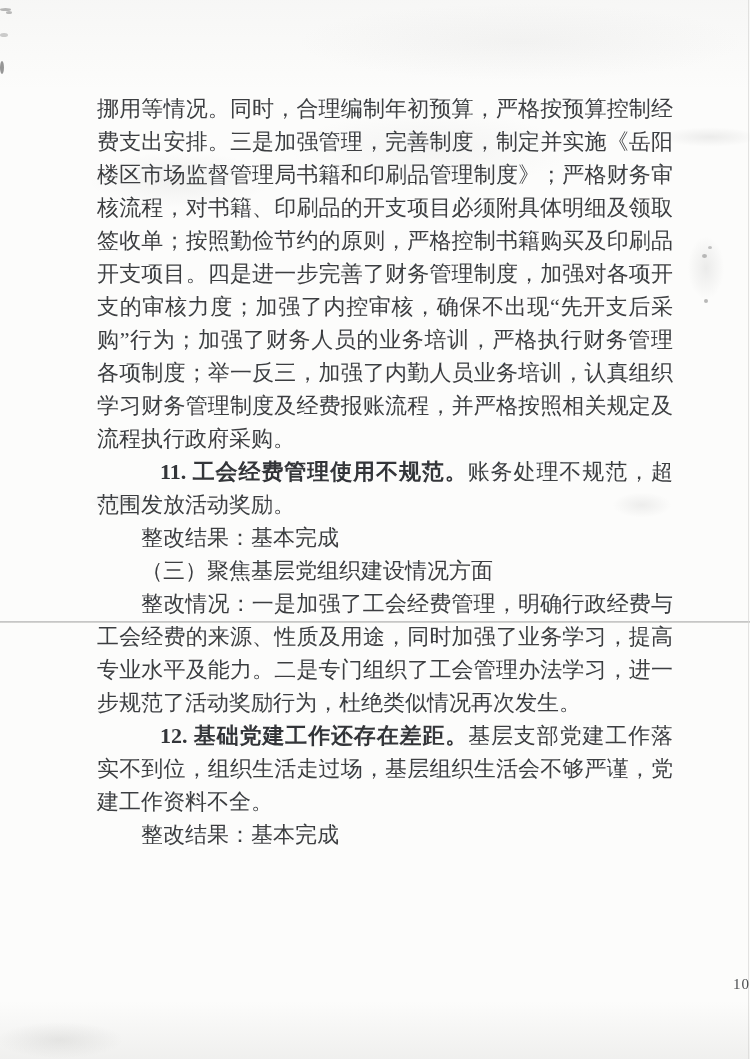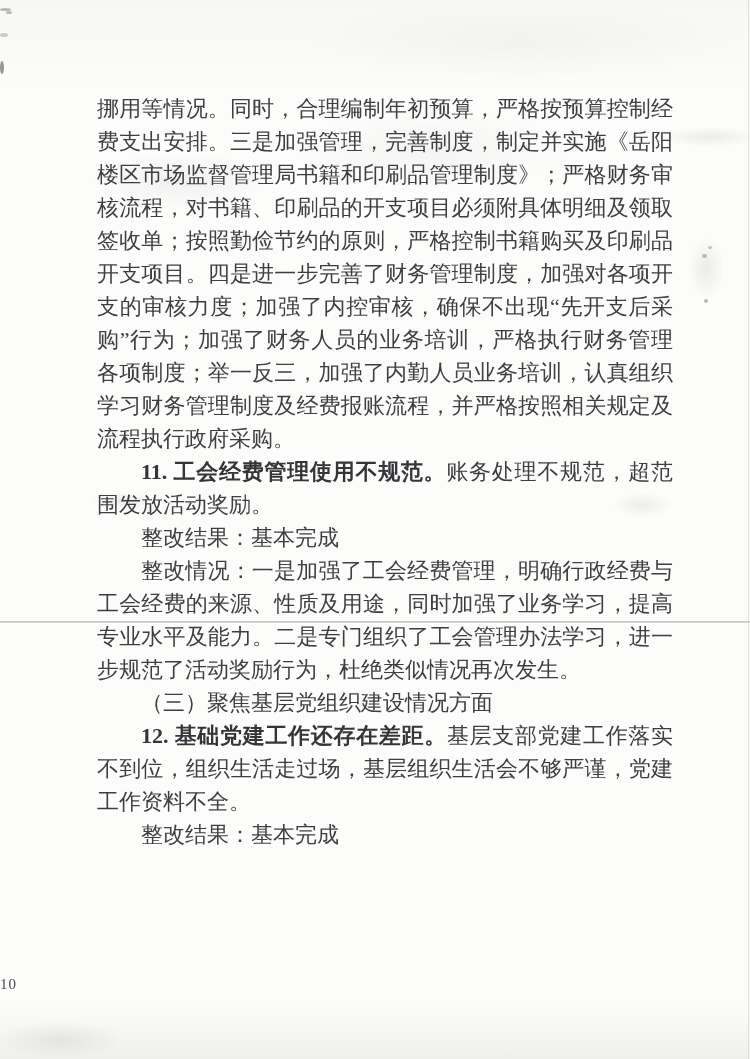--- a/index.html
+++ b/index.html
@@ -32,41 +32,41 @@
   .content {
     position: absolute;
     left: 97px; top: 92px; width: 576px;
     color: var(--ink, #3c3e41);
     font-size: 22px;
     line-height: 33px;
     text-align: justify;
   }
   .para { margin: 0; text-indent: 44px; }
   .para.no-indent { text-indent: 0; }
-  .lead { font-weight: bold; color: #333539; }
+  .lead { font-weight: bold; color: #333539; margin-left: 19px; }
   .scan-line {
     position: absolute; left: 0; top: 621px; width: 750px; height: 2px;
     background: linear-gradient(to bottom, var(--line, #b9b9b9), #d6d6d4);
     opacity: .9;
   }
   .edge-line-right {
     position: absolute; top: 0; right: 1px; width: 1px; height: 1059px;
     background: #d7d7d5; opacity: .7;
   }
   .speck { position: absolute; border-radius: 50%; }
   .sp1 { left: 0;   top: 8px;   width: 11px; height: 3px;  background: #9a9a9a; opacity:.7; }
   .sp2 { left: 0;   top: 33px;  width: 8px;  height: 4px;  background: #ababab; opacity:.6; }
   .sp3 { left: 0;   top: 61px;  width: 4px;  height: 13px; background: #7d7d7d; opacity:.8; }
   .sp4 { left: 6px; top: 11px;  width: 6px;  height: 3px;  background: #909090; opacity:.6; }
   .sp5 { left: 702px; top: 254px; width: 5px; height: 4px; background: #8f8f8f; opacity:.6; }
   .sp6 { left: 708px; top: 246px; width: 4px; height: 3px; background: #9c9c9c; opacity:.6; }
   .sp7 { left: 704px; top: 299px; width: 4px; height: 4px; background: #8a8a8a; opacity:.6; }
   .footer {
     position: absolute; left: 0; top: 976px; width: 750px;
-    text-align: left;
+    text-align: right;
     font-size: 15px; letter-spacing: 1px;
     color: #4b4d4f;
   }
 </style>
 </head>
 <body>
 
 <div class="page">
 
   <div class="texture"></div>
@@ -75,24 +75,24 @@
     <p class="para no-indent">
       <span>挪用等情况。同时，合理编制年初预算，严格按预算控制经费支出安排。三是加强管理，完善制度，制定并实施《岳阳楼区市场监督管理局书籍和印刷品管理制度》；严格财务审核流程，对书籍、印刷品的开支项目必须附具体明细及领取签收单；按照勤俭节约的原则，严格控制书籍购买及印刷品开支项目。四是进一步完善了财务管理制度，加强对各项开支的审核力度；加强了内控审核，确保不出现“先开支后采购”行为；加强了财务人员的业务培训，严格执行财务管理各项制度；举一反三，加强了内勤人员业务培训，认真组织学习财务管理制度及经费报账流程，并严格按照相关规定及流程执行政府采购。</span>
     </p>
     <p class="para">
       <span class="lead">11. 工会经费管理使用不规范。</span><span>账务处理不规范，超范围发放活动奖励。</span>
     </p>
     <p class="para">
       <span>整改结果：基本完成</span>
     </p>
     <p class="para">
-      <span>整改情况：一是加强了工会经费管理，明确行政经费与工会经费的来源、性质及用途，同时加强了业务学习，提高专业水平及能力。二是专门组织了工会管理办法学习，进一步规范了活动奖励行为，杜绝类似情况再次发生。</span>
+      <span>（三）聚焦基层党组织建设情况方面</span>
     </p>
     <p class="para">
-      <span>（三）聚焦基层党组织建设情况方面</span>
+      <span>整改情况：一是加强了工会经费管理，明确行政经费与工会经费的来源、性质及用途，同时加强了业务学习，提高专业水平及能力。二是专门组织了工会管理办法学习，进一步规范了活动奖励行为，杜绝类似情况再次发生。</span>
     </p>
     <p class="para">
       <span class="lead">12. 基础党建工作还存在差距。</span><span>基层支部党建工作落实不到位，组织生活走过场，基层组织生活会不够严谨，党建工作资料不全。</span>
     </p>
     <p class="para">
       <span>整改结果：基本完成</span>
     </p>
   </div>
 
   <div class="scan-line"></div>

